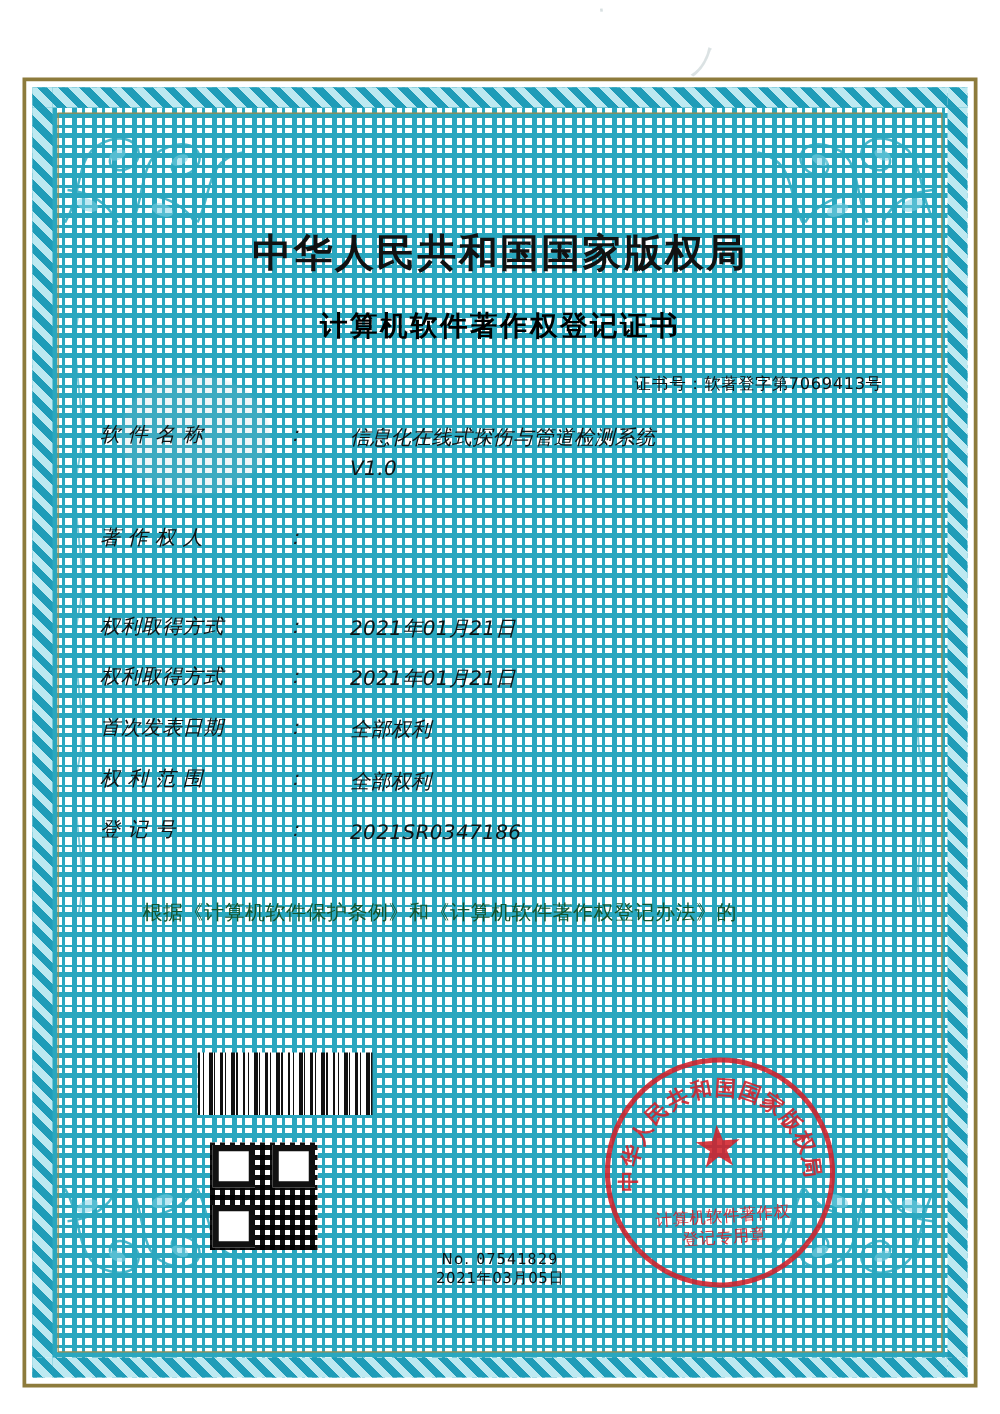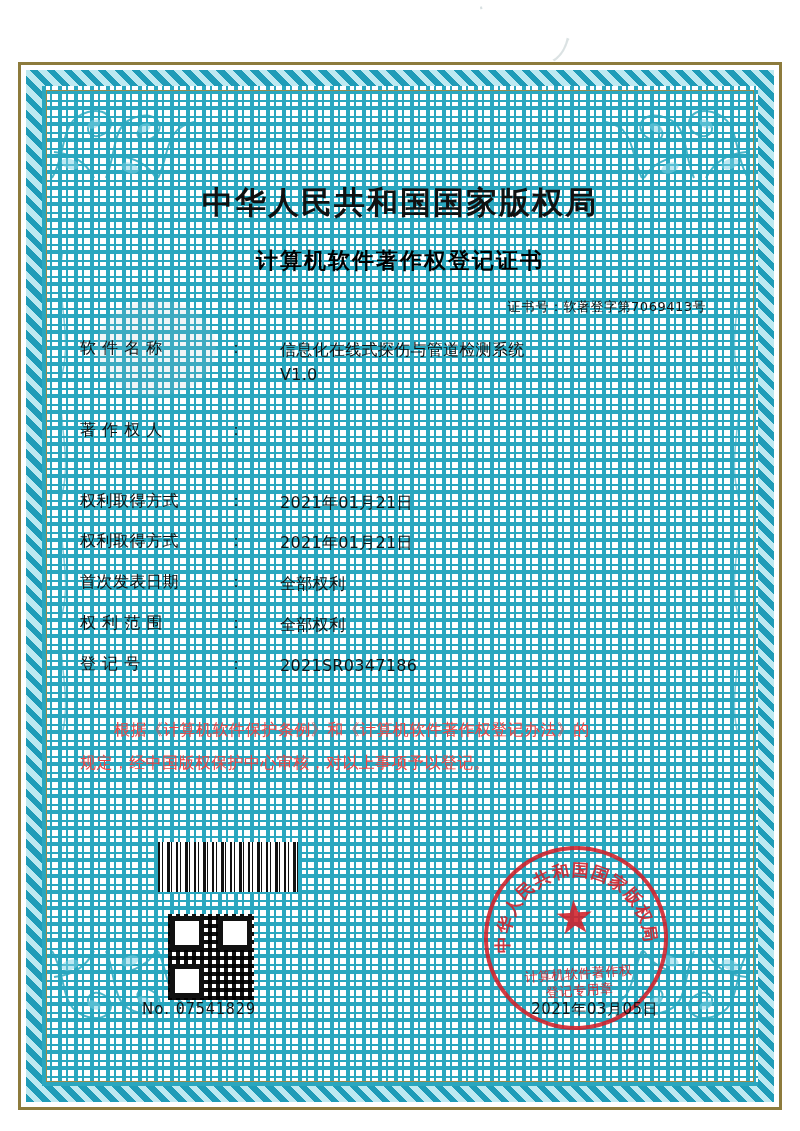--- a/index.html
+++ b/index.html
@@ -134,21 +134,21 @@
     text-align: right;
     font-family: "DejaVu Sans", sans-serif;
     font-size: 13px;
     color: #111;
     margin: 22px 14px 0 0;
     letter-spacing: .5px;
   }
   .cert-no .label { letter-spacing: 1px; }
   .cert-no .value { margin-left: 0; }
 
-  .field-block { margin-top: 22px; }
+  .field-block { margin-top: 22px; font-style: italic; }
   .field-row {
     display: flex;
     align-items: flex-start;
     margin-bottom: 14px;
   }
   .field-label {
     font-family: "DejaVu Sans", sans-serif;
     font-size: 16px;
     color: #111;
     width: 148px;
@@ -173,21 +173,21 @@
 
   .gap-after-owner { height: 36px; }
 
   .field-row.tight { margin-bottom: 16px; }
 
   .statement {
     margin-top: 34px;
     font-family: "DejaVu Sans", sans-serif;
     font-size: 16px;
     line-height: 2.1;
-    color: #ef4444;
+    color: #14532d;
     letter-spacing: .4px;
   }
   .statement .indent { display: inline-block; width: 34px; }
 
   
   .codes {
     position: absolute;
     left: 158px;
     top: 842px;
   }
@@ -262,24 +262,25 @@
   }
 
   
   .footer {
     position: absolute;
     left: 142px;
     right: 142px;
     top: 1000px;
     display: flex;
     justify-content: space-between;
-    align-items: flex-start;
-    font-family: "DejaVu Sans", sans-serif;
-    font-size: 15px;
+    align-items: center;
+    font-family: "DejaVu Sans", sans-serif;
+    font-size: 12px;
     color: #111;
+    flex-direction: column;
   }
   .footer .serial { letter-spacing: 1px; }
   .footer .serial .num { font-family: "DejaVu Sans Mono", monospace; letter-spacing: 1px; }
   .footer .date { letter-spacing: .5px; }
 </style>
 </head>
 <body>
 
 <div class="page">
 
@@ -418,21 +419,20 @@
       <div class="field-row tight">
         <div class="field-label">登 记 号</div>
         <div class="field-colon">：</div>
         <div class="field-value">2021SR0347186</div>
       </div>
 
     </div>
 
     <div class="statement">
       <div><span class="indent"></span><span>根据《计算机软件保护条例》和《计算机软件著作权登记办法》的</span></div>
-      <div><span>规定，经中国版权保护中心审核，对以上事项予以登记。</span></div>
     </div>
 
   </div>
 
   <div class="codes">
     <div class="barcode"></div>
     <div class="qr">
       <div class="qr-bl"></div>
     </div>
   </div>

